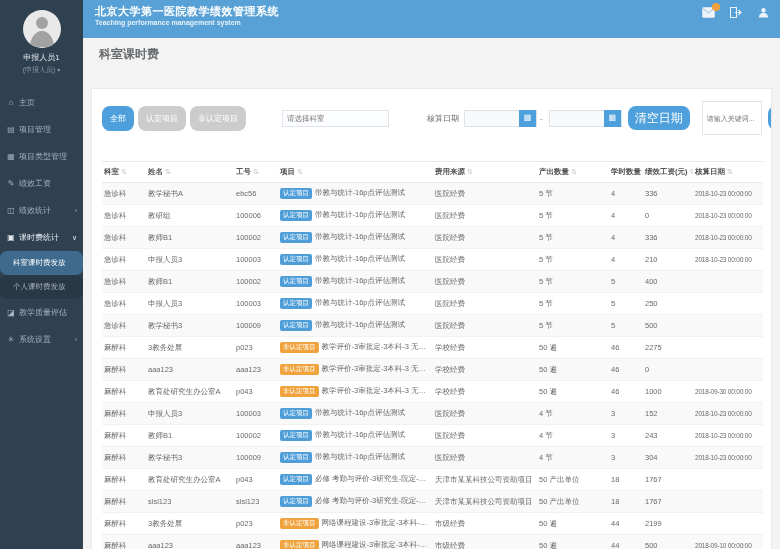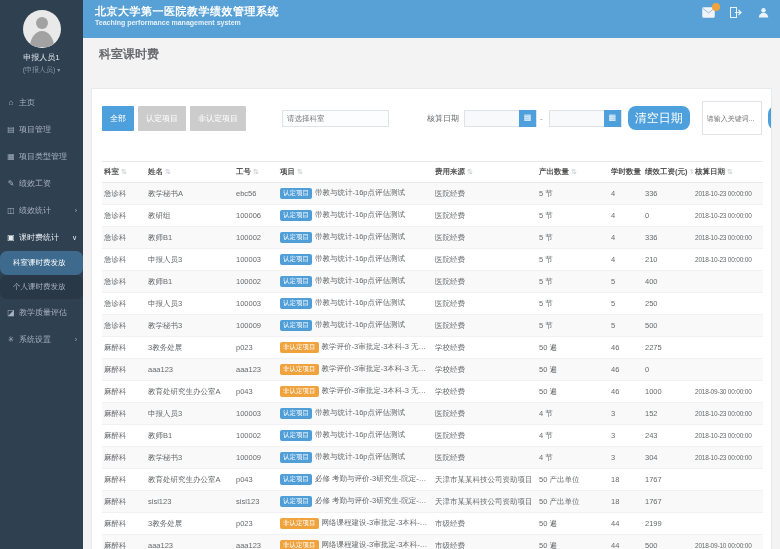--- a/index.html
+++ b/index.html
@@ -32,21 +32,21 @@
   .hicons { position:absolute; right:8px; top:7px; display:flex; align-items:center; gap:14px; }
   .hicon { position:relative; width:14px; height:12px; cursor:pointer; }
   .hicon svg { display:block; }
   .hbadge { position:absolute; right:-4px; top:-4px; width:8px; height:8px; border-radius:50%; background:#f0a23c; }
 
   
   .ptitle { position:absolute; left:99px; top:46px; font-size:12px; font-weight:600; color:#676a6c; }
   .panel { position:absolute; left:91px; top:88px; width:681px; height:461px; background:#fff; border:1px solid #e7eaec; border-bottom:none; overflow:hidden; }
 
   .toolbar { display:flex; align-items:center; padding:12px 10px 10px; margin-bottom:16px; }
-  .pill { font-size:8px; border:none; border-radius:1px; padding:7px 8px; color:#fff; background:#cccccc; margin-right:4px; cursor:pointer; white-space:nowrap; }
+  .pill { font-size:8px; border:none; border-radius:8px; padding:7px 8px; color:#fff; background:#cccccc; margin-right:4px; cursor:pointer; white-space:nowrap; }
   .pill.active { background:#4da0dc; }
   .dept { width:114px; height:17px; margin-left:32px; border:1px solid #e0e4e8; background:#fcfdfe; font-size:7.5px; padding:0 4px; color:#555; }
   .dlabel { margin-left:38px; font-size:8px; color:#676a6c; white-space:nowrap; }
   .dateinput { display:inline-flex; margin-left:5px; border:1px solid #dde3e8; background:#f7f9fa; height:17px; align-items:center; }
   .dateinput input { border:none; background:transparent; width:54px; height:15px; font-size:7px; padding:0 3px; }
   .calbtn { width:17px; height:17px; background:#4da0dc; color:#fff; border:none; font-size:8px; line-height:1; cursor:pointer; padding:0; }
   .dash { margin:0 1px 0 3px; font-size:8px; color:#888; }
   .btn-blue { margin-left:6px; background:#4da0dc; color:#fff; border:none; font-size:12px; padding:3.5px 7px; border-radius:8px; cursor:pointer; white-space:nowrap; }
   .search { margin-left:12px; width:60px; height:17px; border:1px solid #e0e4e8; font-size:7px; padding:16px 4px; color:#555; }
 

